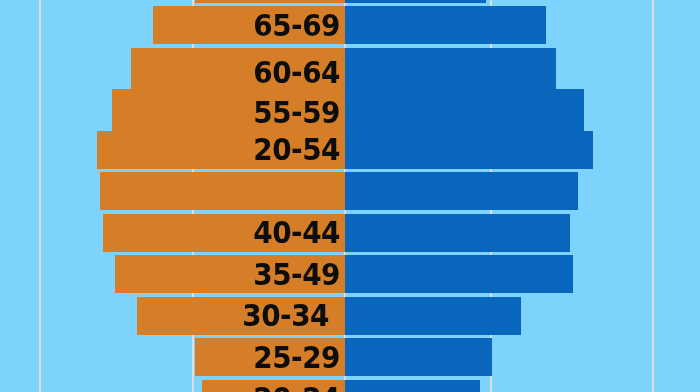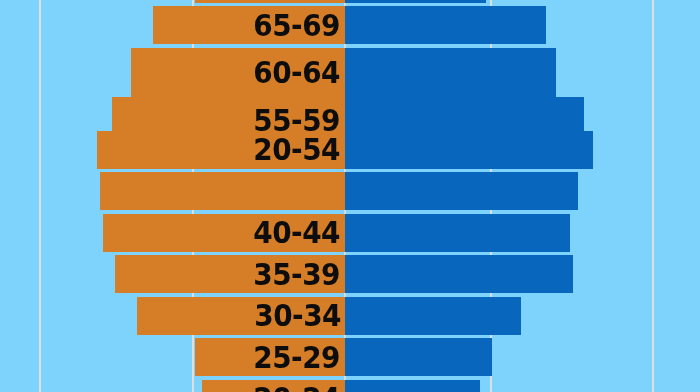--- a/index.html
+++ b/index.html
@@ -80,21 +80,21 @@
       <div class="row" style="top: 6px; height: 38px;">
         <div class="bar bar-left" style="left: 153.48px; width: 191.52px; background: rgb(213, 126, 39);"></div>
         <div class="bar bar-right" style="left: 345px; width: 200.64px; background: rgb(8, 102, 188);"></div>
         <div class="bar-label" style="left: 145px; width: 200px; color: rgb(13, 13, 13);">65-69</div>
       </div>
       <div class="row" style="top: 47.5px; height: 50px;">
         <div class="bar bar-left" style="left: 130.68px; width: 214.32px; background: rgb(213, 126, 39);"></div>
         <div class="bar bar-right" style="left: 345px; width: 211.28px; background: rgb(8, 102, 188);"></div>
         <div class="bar-label" style="left: 145px; width: 200px; color: rgb(13, 13, 13);">60-64</div>
       </div>
-      <div class="row" style="top: 97px; height: 46px; padding-left: 20px;">
+      <div class="row" style="top: 89px; height: 46px; padding-left: 20px;">
         <div class="bar bar-left" style="left: 112.44px; width: 232.56px; background: rgb(213, 126, 39);"></div>
         <div class="bar bar-right" style="left: 345px; width: 238.64px; background: rgb(8, 102, 188);"></div>
         <div class="bar-label" style="left: 145px; width: 200px; color: rgb(13, 13, 13);">55-59</div>
       </div>
       <div class="row" style="top: 130.5px; height: 38px;">
         <div class="bar bar-left" style="left: 97.24px; width: 247.76px; background: rgb(213, 126, 39);"></div>
         <div class="bar bar-right" style="left: 345px; width: 247.76px; background: rgb(8, 102, 188);"></div>
         <div class="bar-label" style="left: 145px; width: 200px; color: rgb(13, 13, 13);">20-54</div>
       </div>
       <div class="row" style="top: 172px; height: 38px;">
@@ -102,26 +102,26 @@
         <div class="bar bar-right" style="left: 345px; width: 232.56px; background: rgb(8, 102, 188);"></div>
       </div>
       <div class="row" style="top: 213.5px; height: 38px; border-radius: 7px;">
         <div class="bar bar-left" style="left: 103.32px; width: 241.68px; background: rgb(213, 126, 39);"></div>
         <div class="bar bar-right" style="left: 345px; width: 224.96px; background: rgb(8, 102, 188);"></div>
         <div class="bar-label" style="left: 145px; width: 200px; color: rgb(13, 13, 13);">40-44</div>
       </div>
       <div class="row" style="top: 255px; height: 38px;">
         <div class="bar bar-left" style="left: 115.48px; width: 229.52px; background: rgb(213, 126, 39);"></div>
         <div class="bar bar-right" style="left: 345px; width: 228px; background: rgb(8, 102, 188);"></div>
-        <div class="bar-label" style="left: 145px; width: 200px; color: rgb(13, 13, 13);">35-39</div>
+        <div class="bar-label" style="left: 145px; width: 200px; color: rgb(13, 13, 13);">35-49</div>
       </div>
       <div class="row" style="top: 296.5px; height: 38px;">
         <div class="bar bar-left" style="left: 136.76px; width: 208.24px; background: rgb(213, 126, 39);"></div>
         <div class="bar bar-right" style="left: 345px; width: 176.32px; background: rgb(8, 102, 188);"></div>
-        <div class="bar-label" style="left: 146px; width: 200px; color: rgb(13, 13, 13);">30-34</div>
+        <div class="bar-label" style="left: 134px; width: 200px; color: rgb(13, 13, 13);">30-34</div>
       </div>
       <div class="row" style="top: 338px; height: 38px;">
         <div class="bar bar-left" style="left: 194.52px; width: 150.48px; background: rgb(213, 126, 39);"></div>
         <div class="bar bar-right" style="left: 345px; width: 147.44px; background: rgb(8, 102, 188);"></div>
         <div class="bar-label" style="left: 145px; width: 200px; color: rgb(13, 13, 13);">25-29</div>
       </div>
       <div class="row" style="top: 379.5px; height: 38px;">
         <div class="bar bar-left" style="left: 202.12px; width: 142.88px; background: rgb(213, 126, 39);"></div>
         <div class="bar bar-right" style="left: 345px; width: 135.28px; background: rgb(8, 102, 188);"></div>
         <div class="bar-label" style="left: 145px; width: 200px; color: rgb(13, 13, 13);">20-24</div>

